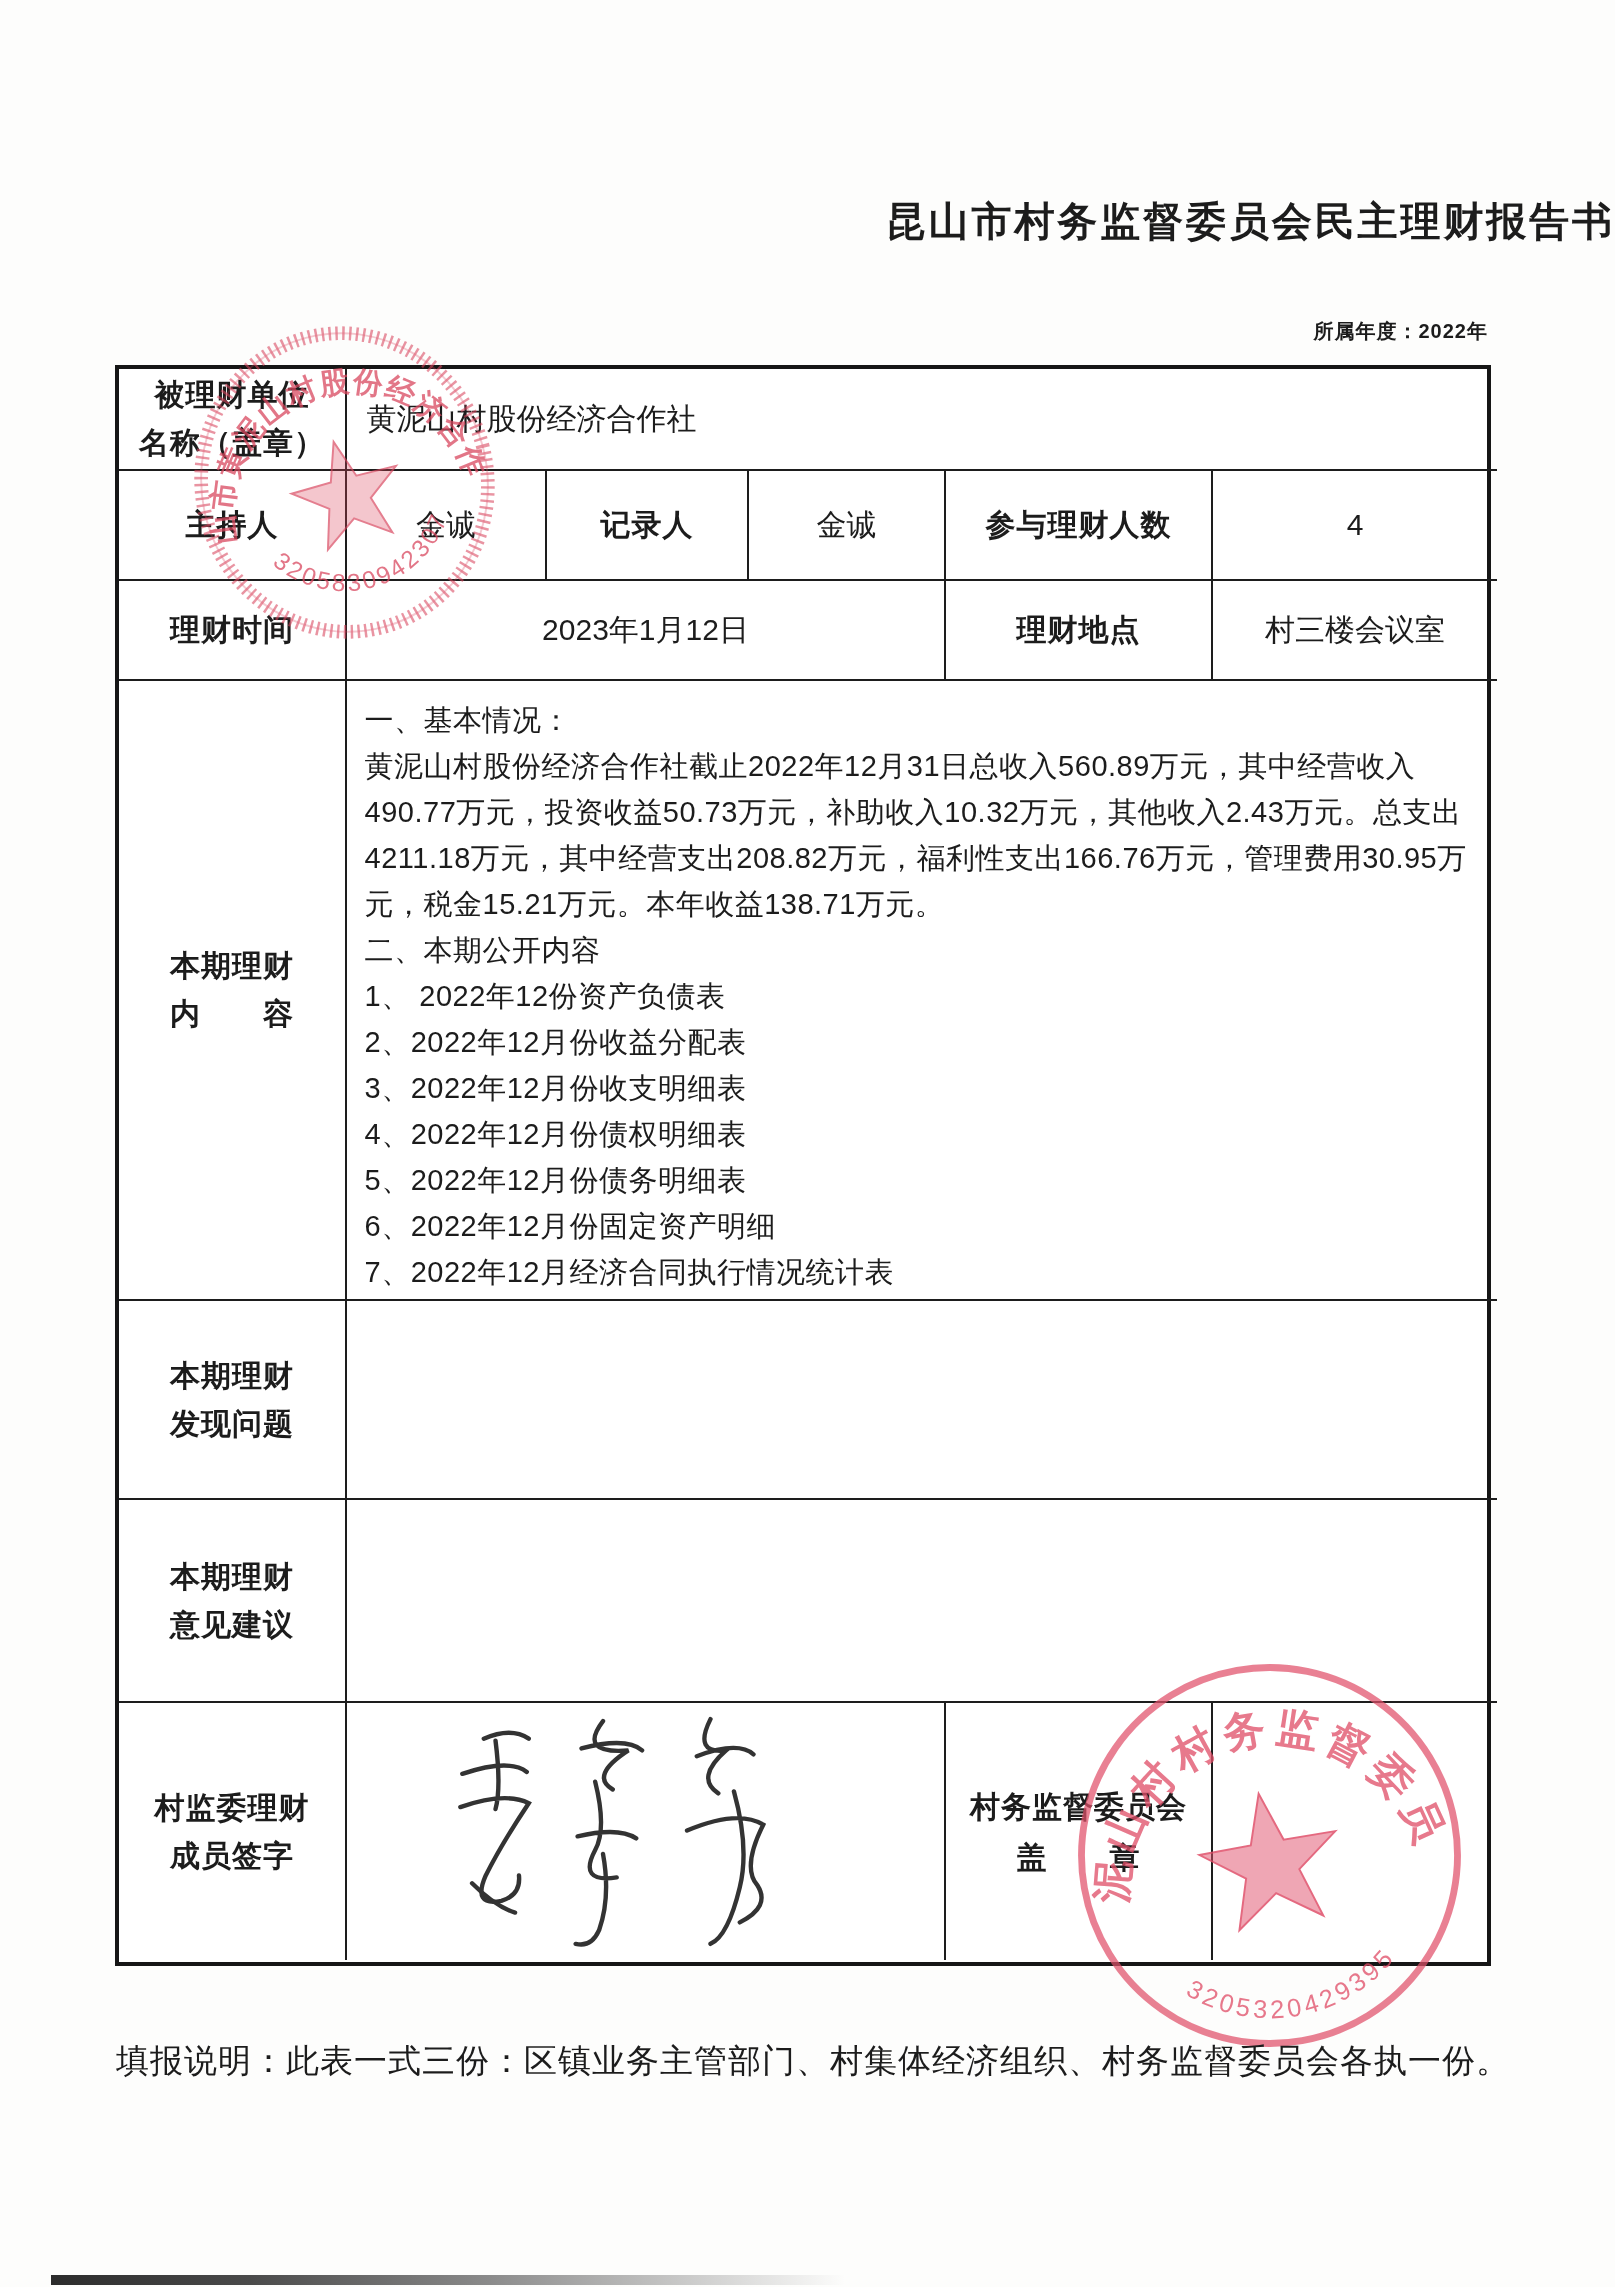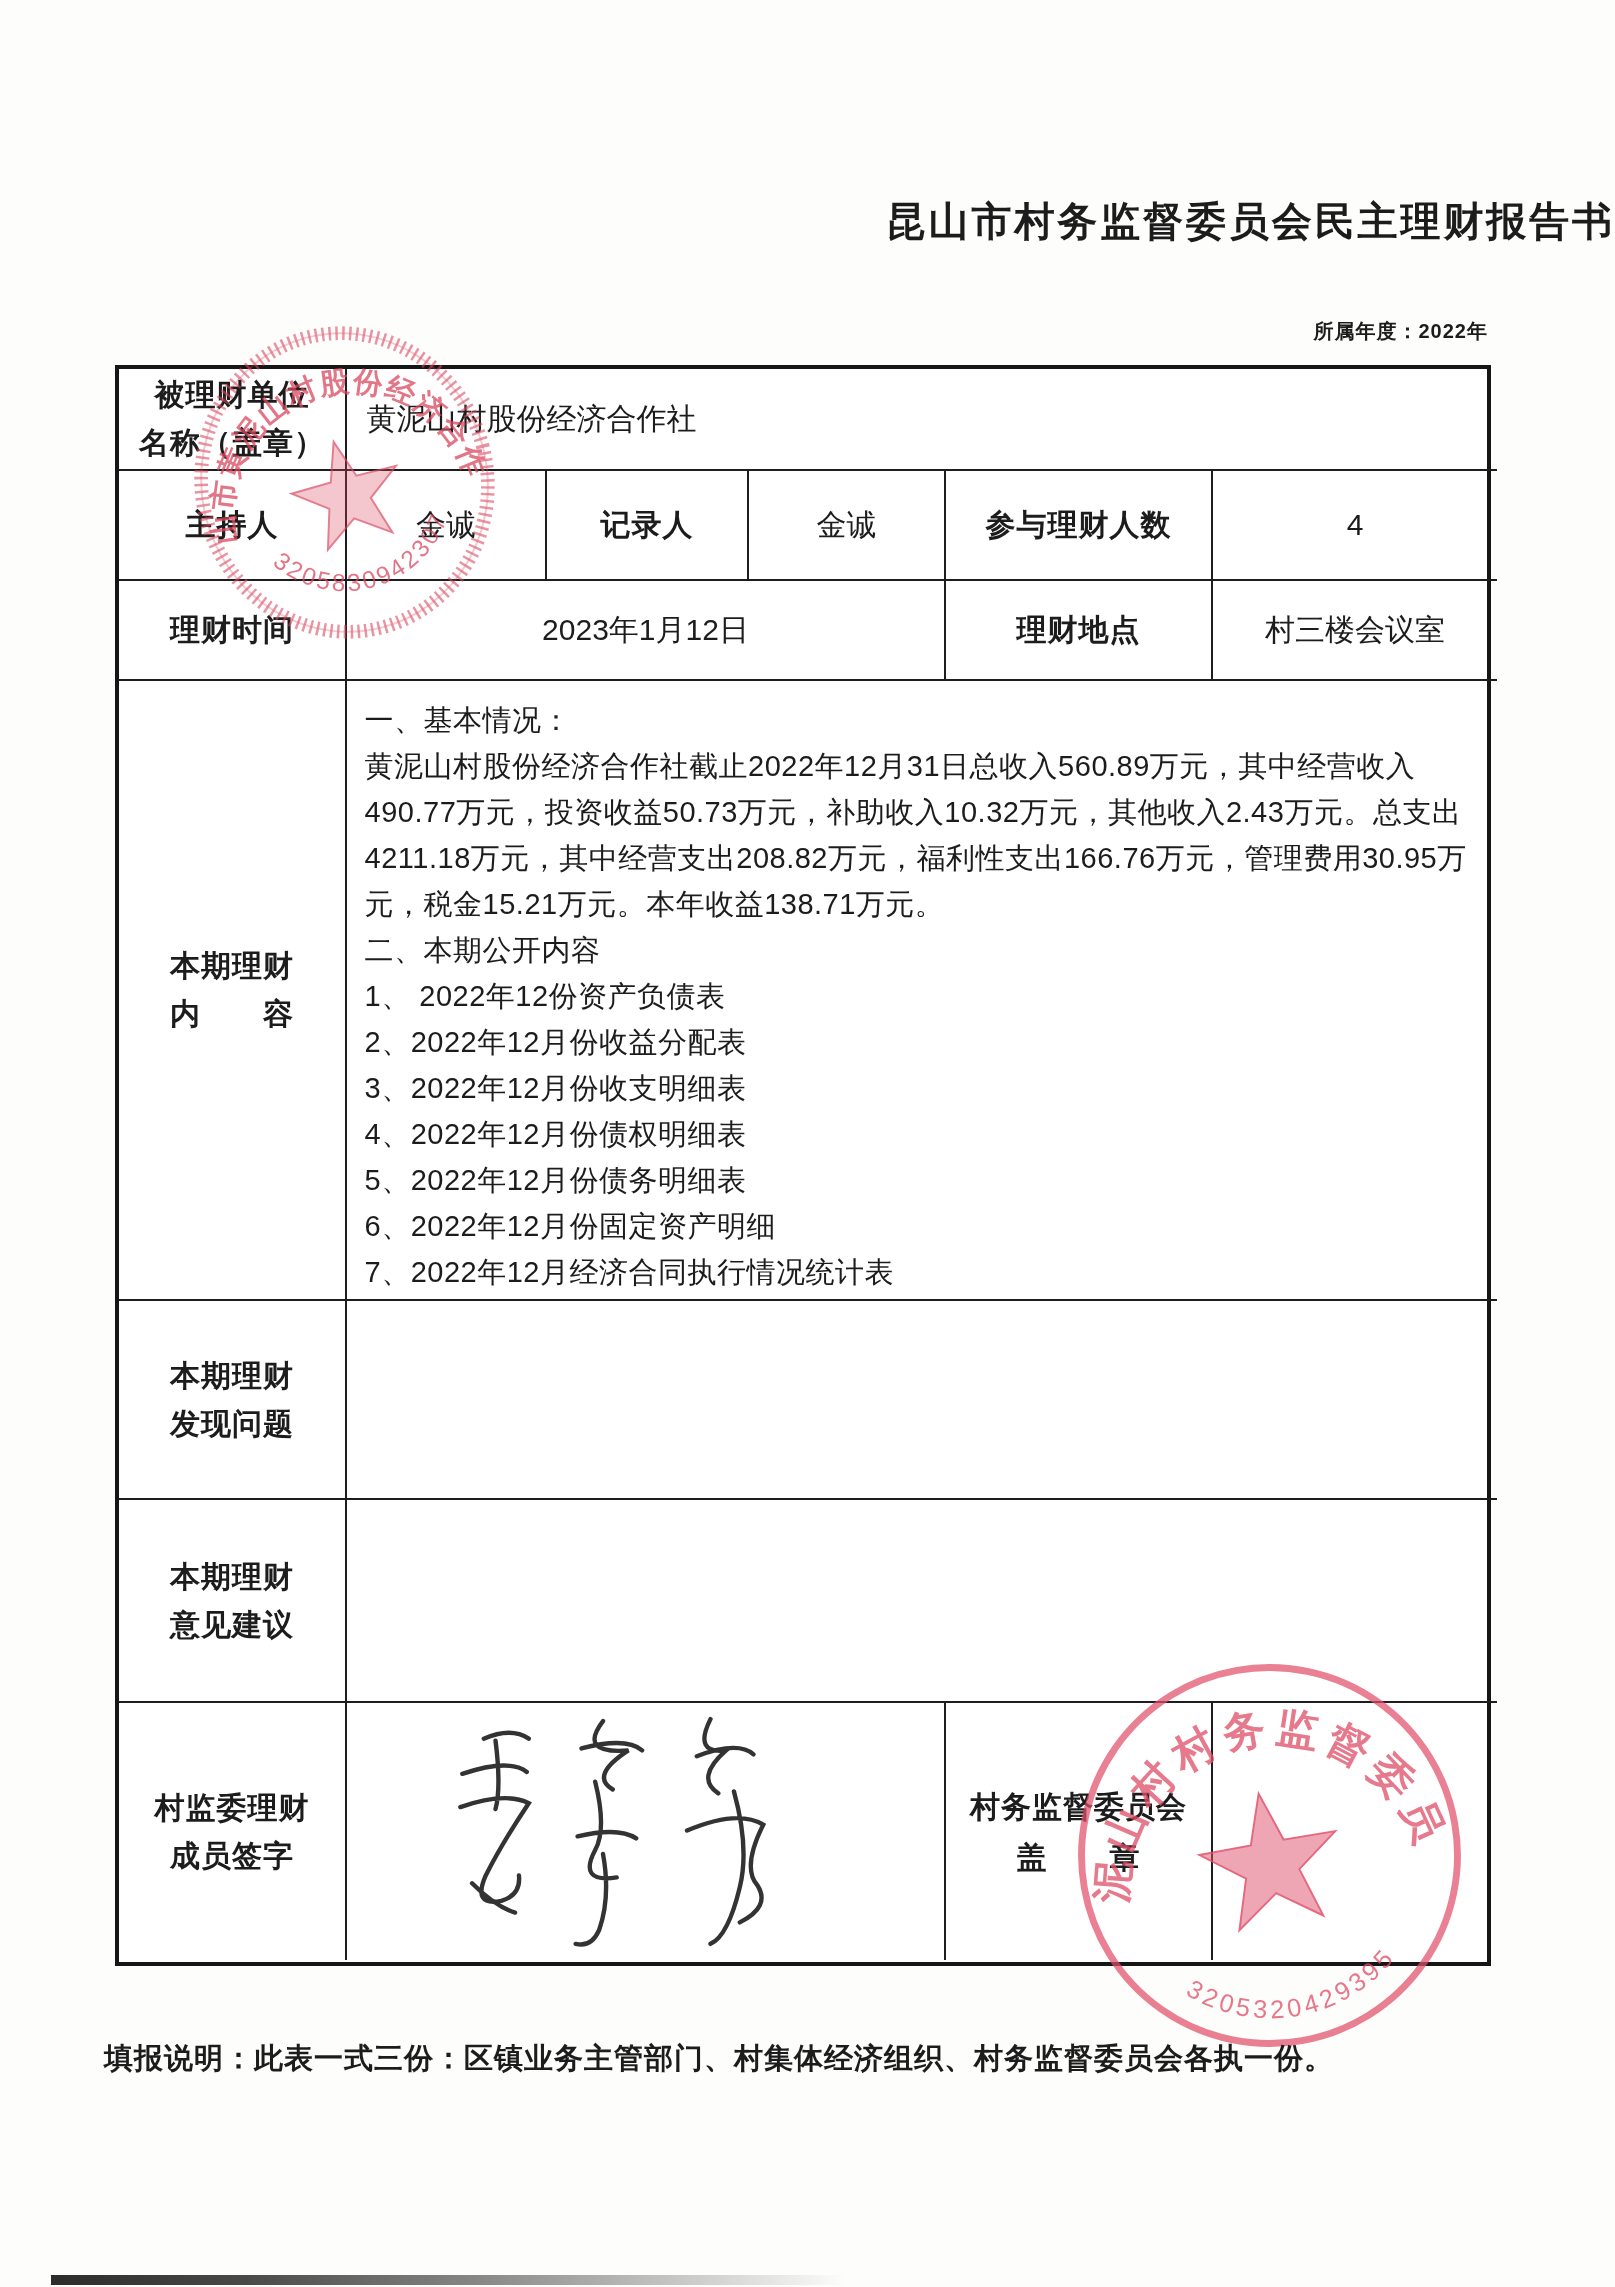--- a/index.html
+++ b/index.html
@@ -46,22 +46,22 @@
     align-items:flex-start;justify-content:flex-start;
     padding:15.7px 13.7px 0 17.6px;
     flex-direction:column;
   }
   .content-line{
     font-size:29px;line-height:46px;white-space:nowrap;letter-spacing:0.5px;
   }
   .seal-cell{font-weight:600;white-space:pre-line;text-align:center;line-height:1.7;}
   .sig-cell svg{position:absolute;left:0;top:0;width:100%;height:100%;}
   .footer-note{
-    position:absolute;left:104px;top:2039px;
-    font-size:29px;font-weight:700;letter-spacing:1px;
+    position:absolute;left:116px;top:2039px;
+    font-size:33px;font-weight:400;letter-spacing:1px;
   }
   .stamp{position:absolute;pointer-events:none;}
   .stamp-unit{left:183px;top:316px;width:323px;height:333px;}
   .stamp-committee{left:1054px;top:1645px;width:431px;height:421px;}
   .scan-edge{
     position:absolute;left:51px;top:2275px;width:794px;height:9.8px;
     background:linear-gradient(to right,#2c2c2c 0%,#4a4a4a 25%,#8a8a8a 55%,rgba(160,160,160,0) 100%);
   }
 </style>
 </head>

